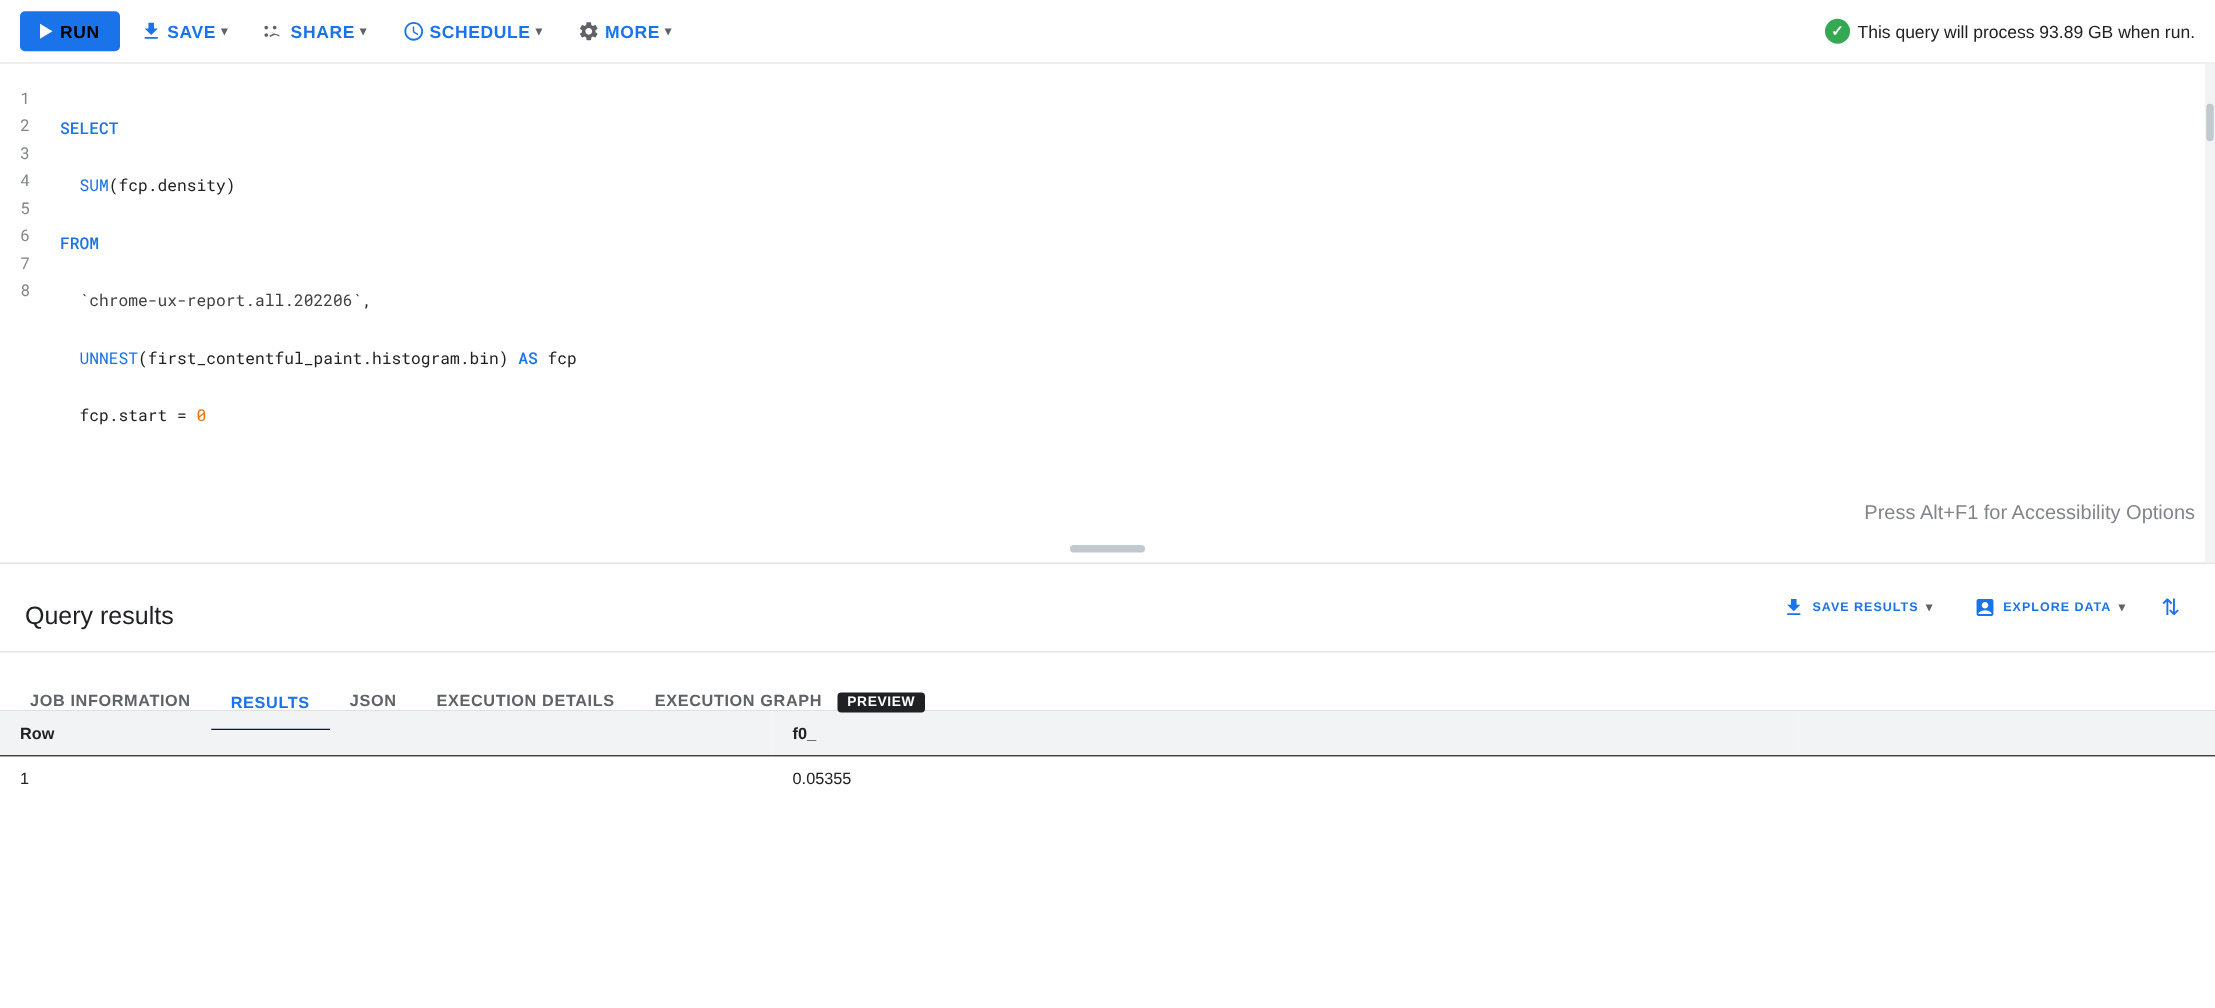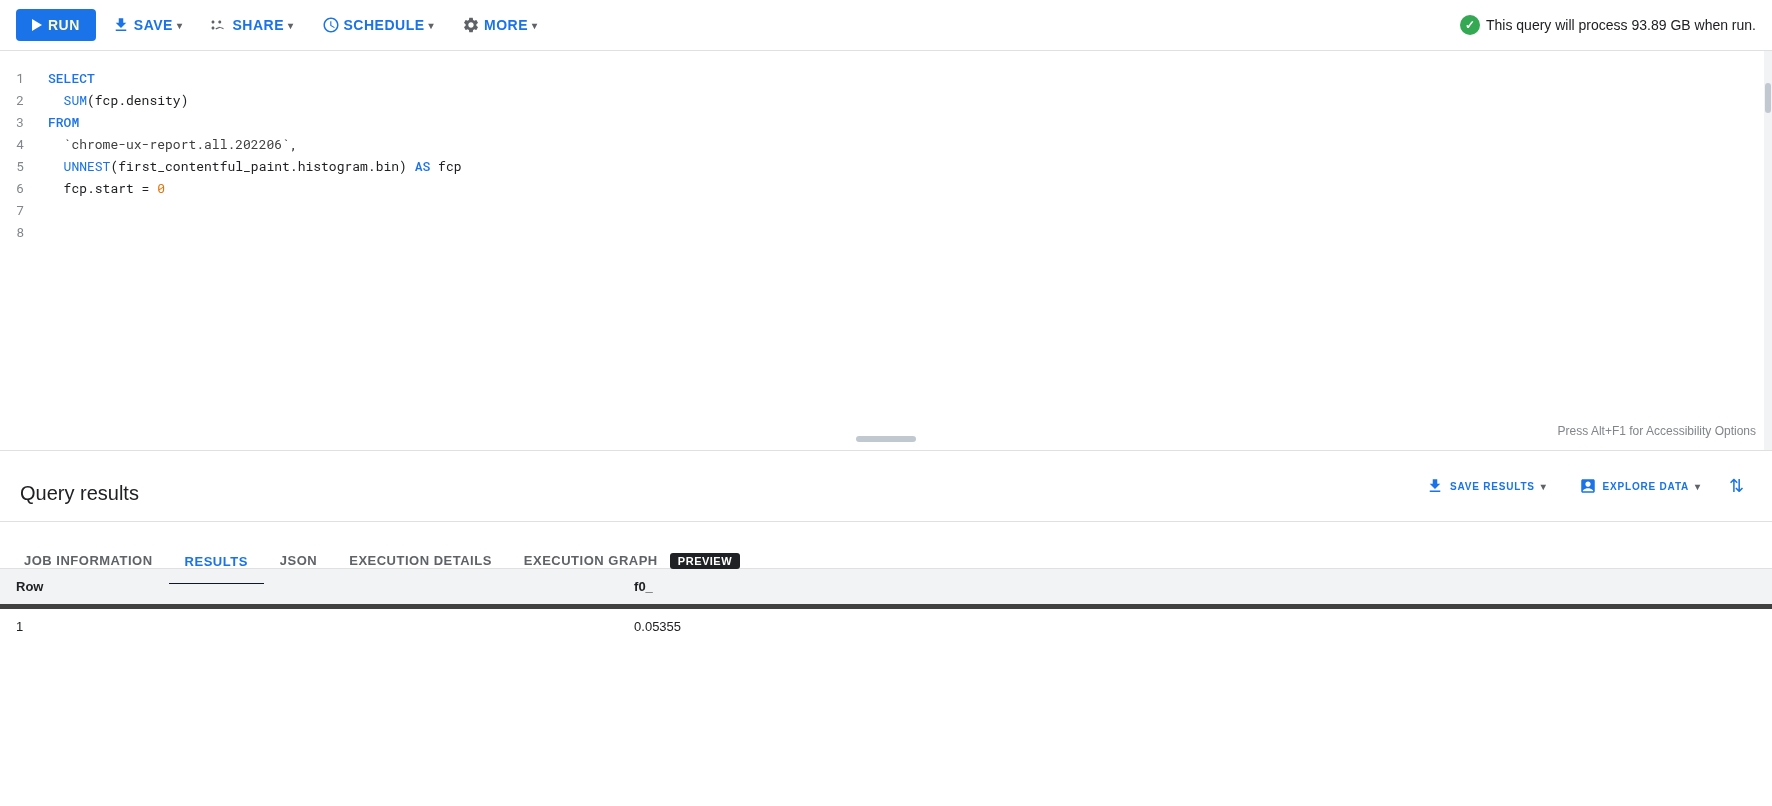--- a/index.html
+++ b/index.html
@@ -9,21 +9,21 @@
     .toolbar {
       display: flex;
       align-items: center;
       padding: 8px 16px;
       border-bottom: 1px solid #e0e0e0;
       background: #fff;
       gap: 4px;
     }
     .btn-run {
       display: flex; align-items: center; gap: 6px;
-      background: #1a73e8; color: #fef9c3; border: none; border-radius: 4px;
+      background: #1a73e8; color: #000000; border: none; border-radius: 4px;
       padding: 8px 16px; font-size: 14px; font-weight: 600; cursor: pointer;
       letter-spacing: 0.5px;
     }
     .btn-run .play-icon {
       width: 0; height: 0;
       border-top: 6px solid transparent;
       border-bottom: 6px solid transparent;
       border-left: 10px solid #fff;
       display: inline-block;
     }
@@ -68,34 +68,34 @@
       color: #80868b;
       user-select: none;
       text-align: right;
       min-width: 40px;
     }
     .line-numbers div { line-height: 22px; }
     .code-content {
       flex: 1;
       padding: 0 8px;
     }
-    .code-line { line-height: 22px; white-space: pre; }
+    .code-line { line-height: 22px; white-space: pre; margin-top: 24px; }
     .kw { color: #1a73e8; font-weight: 500; }
     .fn { color: #1a73e8; }
     .str { color: #188038; text-decoration: underline; }
     .num { color: #e8710a; }
     .table-ref { color: #404040; text-align: right; }
     .plain { color: #202124; }
 
     .accessibility-hint {
       position: absolute;
-      bottom: 12px;
+      bottom: 30px;
       right: 16px;
       color: #80868b;
-      font-size: 12px;
+      font-size: 16px;
     }
     .scrollbar-thumb {
       position: absolute;
       bottom: 8px;
       left: 50%;
       transform: translateX(-50%);
       width: 60px; height: 6px;
       background: #c1c8d0; border-radius: 3px;
     }
     .editor-scrollbar {
@@ -186,21 +186,21 @@
       width: 100%;
       border-collapse: collapse;
       font-size: 13px;
     }
     .results-table th {
       text-align: left;
       padding: 10px 16px;
       background: #f1f3f4;
       font-weight: 600;
       color: #202124;
-      border-bottom: 5px solid #404040;
+      border-bottom: 1px solid #404040;
       font-size: 13px;
     }
     .results-table td {
       padding: 10px 16px;
       border-bottom: 1px solid #e0e0e0;
       color: #202124;
     }
     .results-table tr:last-child td { border-bottom: none; }
   </style>
 </head>

